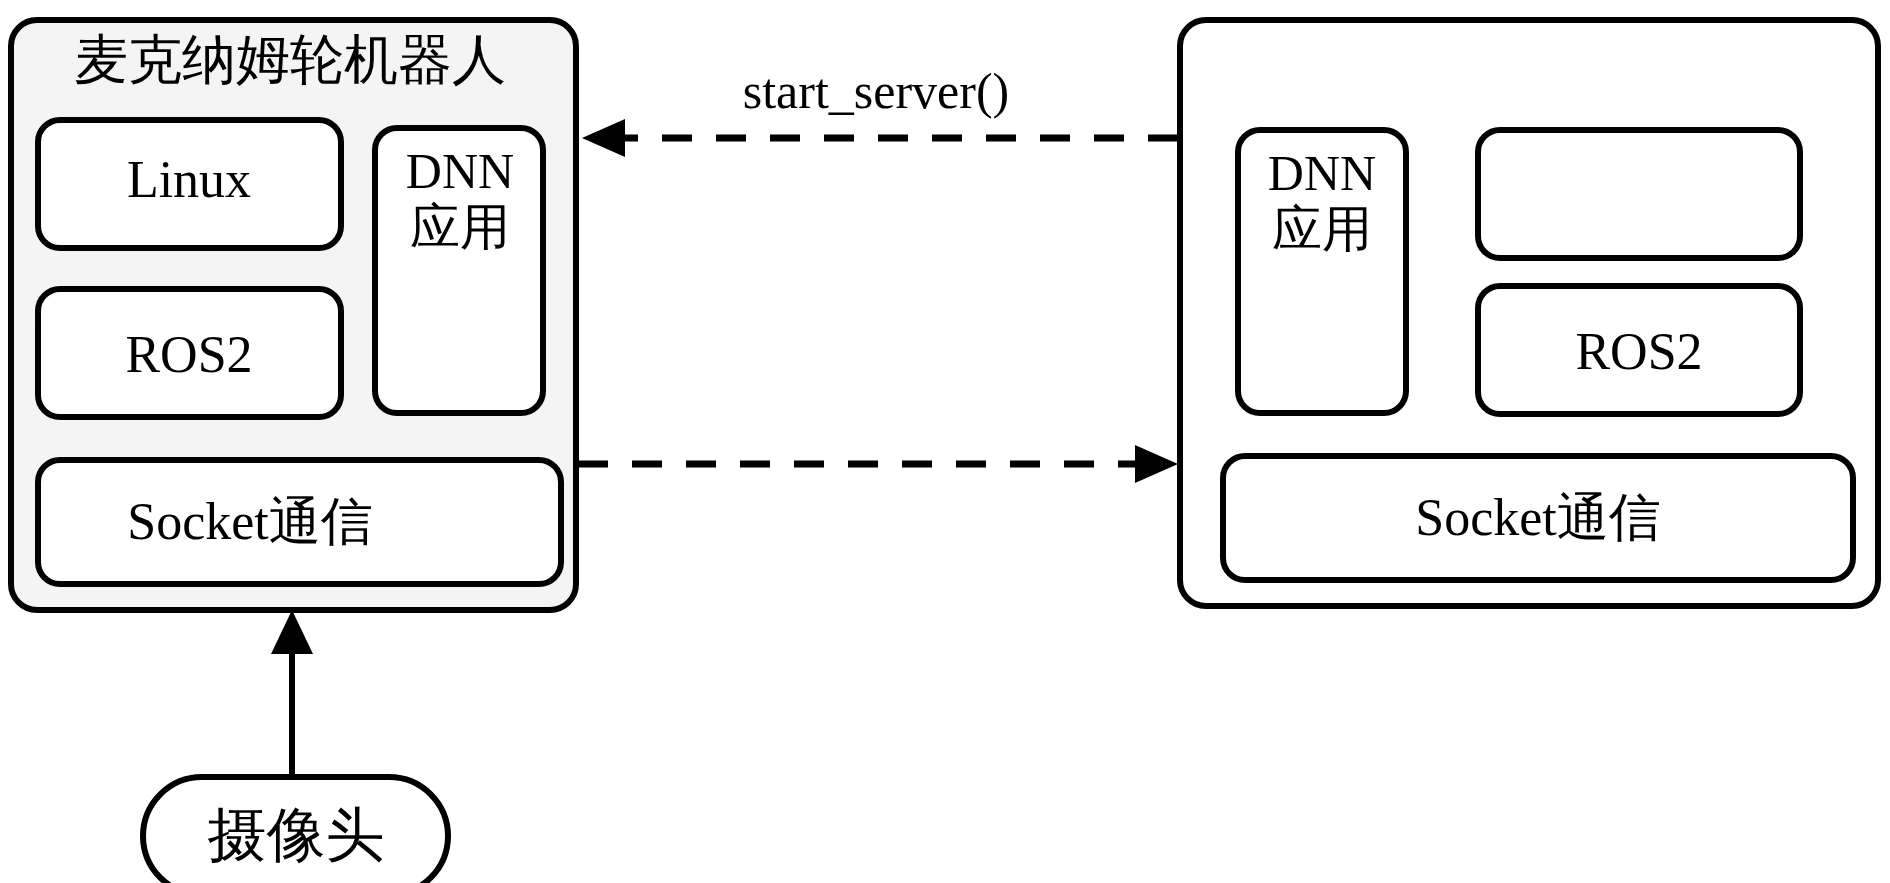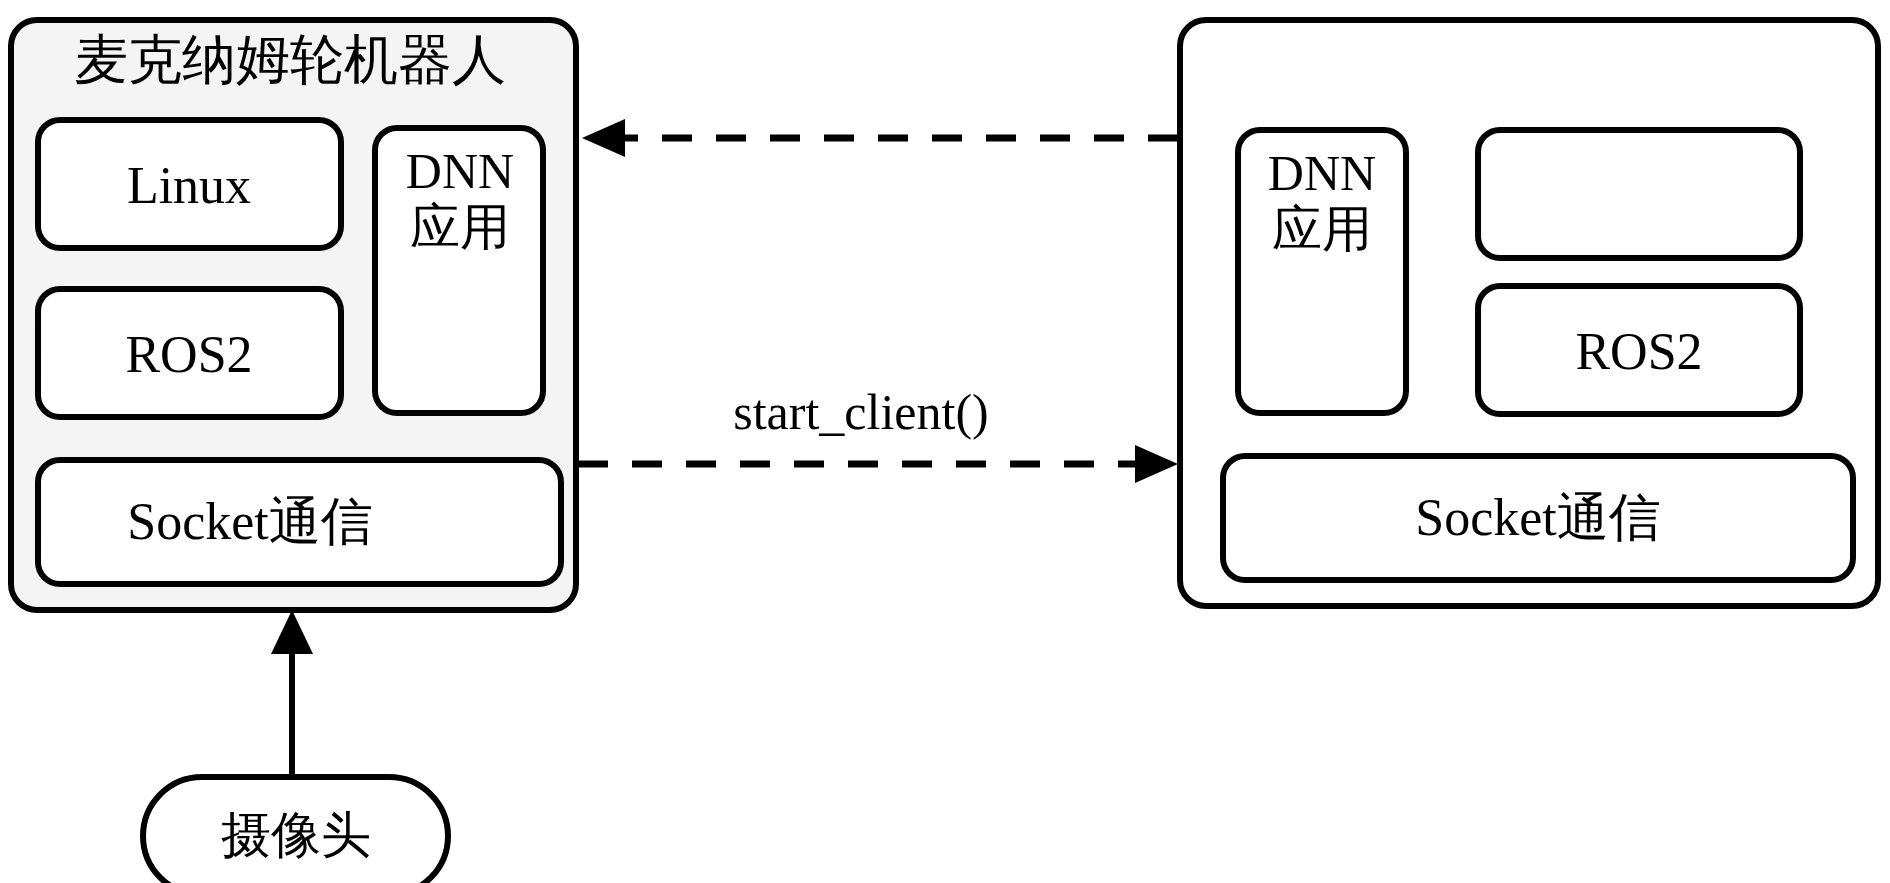--- a/index.html
+++ b/index.html
@@ -76,21 +76,21 @@
     font-size: 52px;
   }
   .box-label-two {
     font-size: 50px;
     line-height: 1.12;
   }
   .edge-label {
     font-size: 50px;
   }
   .node-label {
-    font-size: 50px;
+    font-size: 59px;
     font-family: Liberation Serif, serif;
   }
 </style>
 </head>
 <body>
 
 <div id="canvas">
 
   <svg class="layer" viewBox="0 0 1890 883">
     <defs></defs>
@@ -116,21 +116,21 @@
     <polygon class="arrowhead" points="1178,448 1135,429 1135,467"></polygon>
 
     <line class="solid-edge" x1="292" y1="788" x2="292" y2="628"></line>
     <polygon class="arrowhead" points="292,594 271,638 313,638"></polygon>
 
     <rect class="node-shape" x="143" y="761" width="305" height="118" rx="59" ry="59"></rect>
   </svg>
 
   <div class="lbl lbl-center panel-title" style="left:290px; top:44px;">麦克纳姆轮机器人</div>
 
-  <div class="lbl lbl-center box-label" style="left:189px; top:170px;">Linux</div>
+  <div class="lbl lbl-center box-label" style="left:189px; top:164px;">Linux</div>
 
   <div class="lbl lbl-center box-label" style="left:189px; top:339px;">ROS2</div>
 
   <div class="lbl lbl-center box-label-two" style="left:460px; top:183px;">
     <span>DNN</span><br>
     <span>应用</span>
   </div>
 
   <div class="lbl lbl-center box-label" style="left:250px; top:506px;">Socket通信</div>
 
@@ -138,18 +138,18 @@
   <div class="lbl lbl-center box-label-two" style="left:1322px; top:185px;">
     <span>DNN</span><br>
     <span>应用</span>
   </div>
 
 
   <div class="lbl lbl-center box-label" style="left:1639px; top:336px;">ROS2</div>
 
   <div class="lbl lbl-center box-label" style="left:1538px; top:502px;">Socket通信</div>
 
+  <div class="lbl lbl-center edge-label" style="left:876px; top:75px;">start_server()</div>
 
-  <div class="lbl lbl-center edge-label" style="left:861px; top:396px;">start_client()</div>
 
   <div class="lbl lbl-center node-label" style="left:296px; top:819px;">摄像头</div>
 
 </div>
 
 </body></html>

